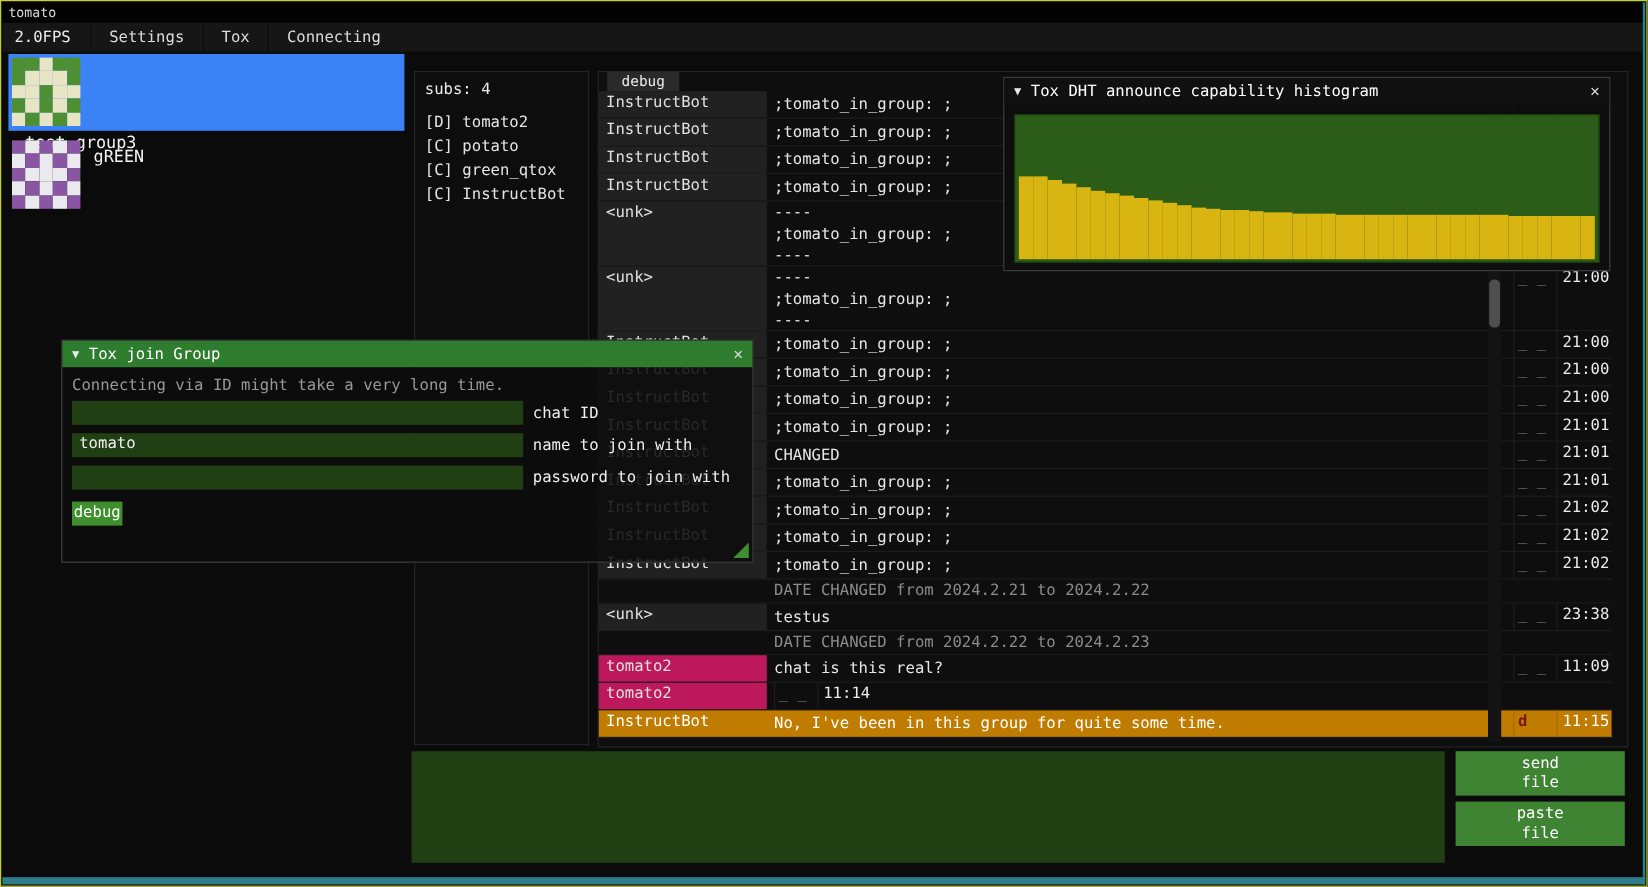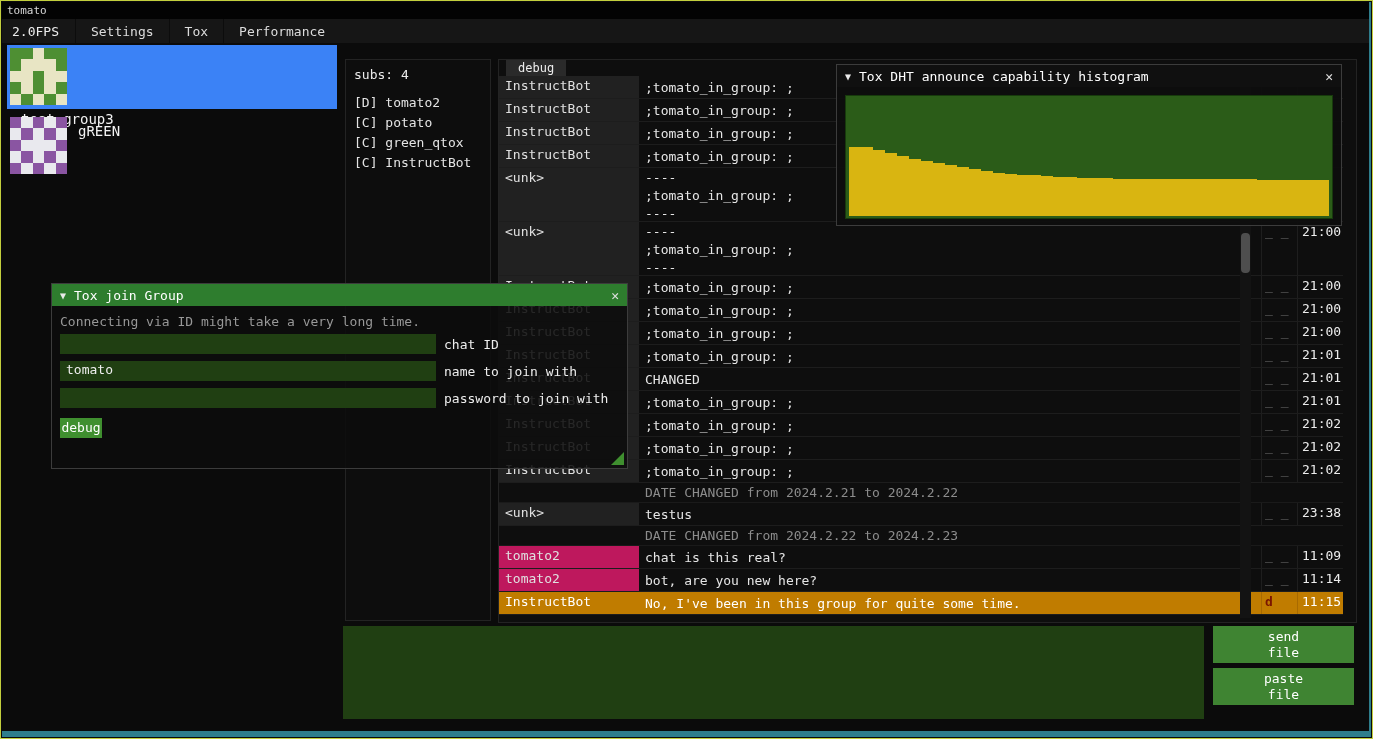--- a/index.html
+++ b/index.html
@@ -102,21 +102,21 @@
 
   <div class="titlebar">
     <span>tomato</span>
   </div>
 
   <div class="menubar">
     <div class="menu-fps">2.0FPS</div>
     <div class="menu-items">
         <div class="menu-item">Settings</div>
         <div class="menu-item">Tox</div>
-        <div class="menu-item">Performance</div>
+        <div class="menu-item">Connecting</div>
       </div>
   </div>
 
   <div class="group-list">
       <div class="group-row selected">
         <div class="avatar">
           <div style="background: rgb(78, 143, 51);"></div>
           <div style="background: rgb(78, 143, 51);"></div>
           <div style="background: rgb(232, 229, 196);"></div>
           <div style="background: rgb(78, 143, 51);"></div>
@@ -294,21 +294,20 @@
           <div class="date-text">DATE CHANGED from 2024.2.22 to 2024.2.23</div>
         </div>
         <div class="chat-row">
           <div class="cell-name name-green">tomato2</div>
           <div class="cell-msg"><div>chat is this real?</div></div>
           <div class="cell-flags">_ _</div>
           <div class="cell-time">11:09</div>
         </div>
         <div class="chat-row">
           <div class="cell-name name-green">tomato2</div>
-          <div class="cell-msg"><div>bot, are you new here?</div></div>
           <div class="cell-flags">_ _</div>
           <div class="cell-time">11:14</div>
         </div>
         <div class="chat-row highlight">
           <div class="cell-name">InstructBot</div>
           <div class="cell-msg"><div>No, I've been in this group for quite some time.</div></div>
           <div class="cell-flags">d</div>
           <div class="cell-time">11:15</div>
         </div>
       </div>

